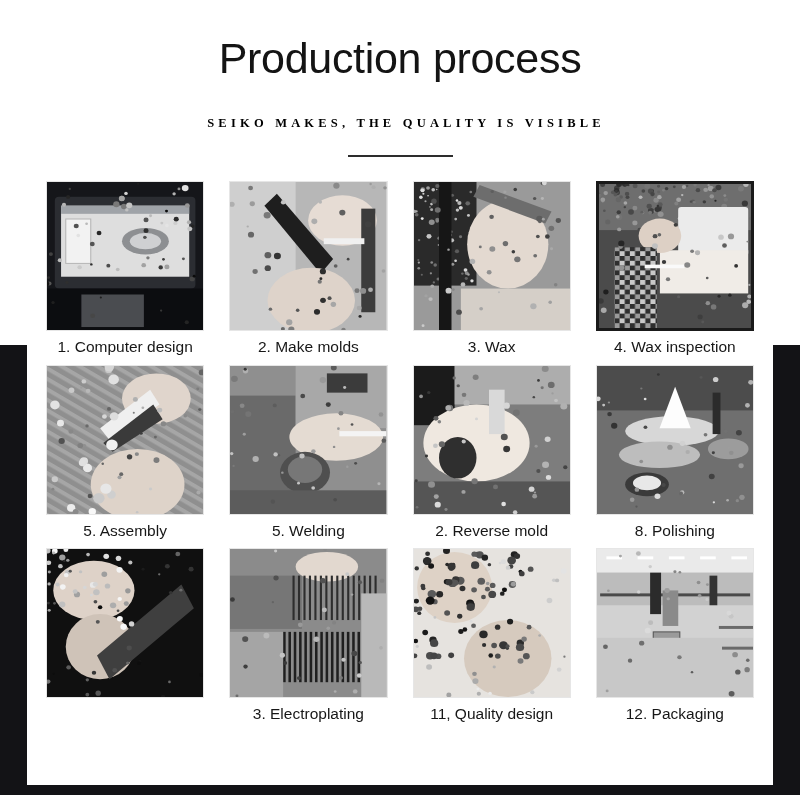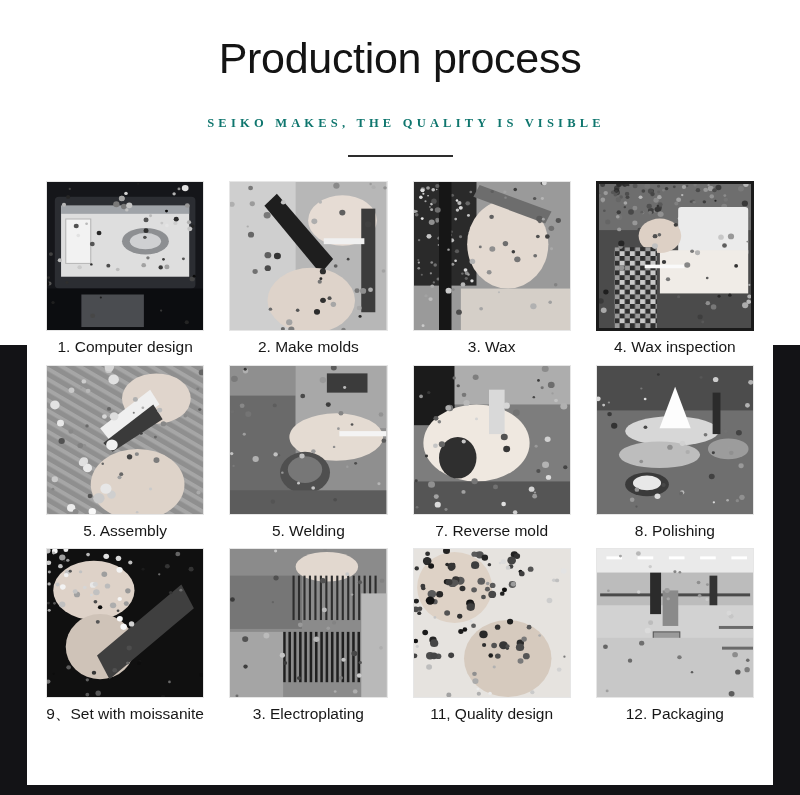--- a/index.html
+++ b/index.html
@@ -47,21 +47,21 @@
     color: #141414;
     letter-spacing: -0.3px;
     line-height: 1.12;
     margin: 0;
   }
   .subtitle {
     margin-top: 34px;
     font-family: "Liberation Serif", serif;
     font-size: 12.5px;
     font-weight: 700;
-    color: #0f766e;
+    color: #000000;
     letter-spacing: 4.2px;
     white-space: nowrap;
     padding-left: 12px;
   }
   .divider {
     width: 105px;
     height: 2px;
     background: #2d2d2d;
     margin: 24px auto 0 auto;
   }
@@ -762,21 +762,21 @@
           <circle cx="134.5" cy="34.9" r="1.8" fill="rgb(193,193,193)"></circle>
           <circle cx="124.3" cy="2.9" r="3.3" fill="rgb(139,139,139)"></circle>
           <circle cx="96.9" cy="47.3" r="3.2" fill="rgb(115,115,115)"></circle>
           <circle cx="121.4" cy="22.1" r="1.5" fill="rgb(114,114,114)"></circle>
           <circle cx="47.4" cy="29.2" r="2.2" fill="rgb(119,119,119)"></circle>
           <circle cx="58.4" cy="11.3" r="2.8" fill="rgb(126,126,126)"></circle>
           <circle cx="11.8" cy="91.3" r="1.5" fill="rgb(55,55,55)"></circle>
           <circle cx="6.7" cy="30.8" r="1.8" fill="rgb(145,145,145)"></circle>
      </svg>
       </div>
-      <div class="caption">7. Reverse mold</div>
+      <div class="caption">2. Reverse mold</div>
     </div>
     <div class="cell">
       <div class="thumb">
         <svg viewBox="0 0 148 150" preserveAspectRatio="none">
        <defs>
          <pattern id="weave" width="9" height="9" patternUnits="userSpaceOnUse" patternTransform="rotate(32)">
            <rect width="9" height="9" fill="#8f8f8f"></rect>
            <rect width="9" height="4" fill="#a6a6a6"></rect>
          </pattern>
          <pattern id="plaid" width="10" height="10" patternUnits="userSpaceOnUse">
@@ -919,21 +919,20 @@
           <circle cx="109.9" cy="149.6" r="2.0" fill="rgb(25,25,25)"></circle>
           <circle cx="114.0" cy="17.5" r="2.3" fill="rgb(52,52,52)"></circle>
           <circle cx="45.9" cy="53.4" r="1.8" fill="rgb(75,75,75)"></circle>
           <circle cx="22.0" cy="22.6" r="1.5" fill="rgb(84,84,84)"></circle>
           <circle cx="87.2" cy="115.8" r="1.7" fill="rgb(13,13,13)"></circle>
           <circle cx="48.1" cy="73.8" r="1.9" fill="rgb(86,86,86)"></circle>
           <circle cx="67.3" cy="62.5" r="1.3" fill="rgb(75,75,75)"></circle>
           <circle cx="106.3" cy="25.7" r="1.1" fill="rgb(108,108,108)"></circle>
      </svg>
       </div>
-      <div class="caption">9、Set with moissanite</div>
     </div>
     <div class="cell">
       <div class="thumb">
         <svg viewBox="0 0 148 150" preserveAspectRatio="none">
        <defs>
          <pattern id="weave" width="9" height="9" patternUnits="userSpaceOnUse" patternTransform="rotate(32)">
            <rect width="9" height="9" fill="#8f8f8f"></rect>
            <rect width="9" height="4" fill="#a6a6a6"></rect>
          </pattern>
          <pattern id="plaid" width="10" height="10" patternUnits="userSpaceOnUse">

